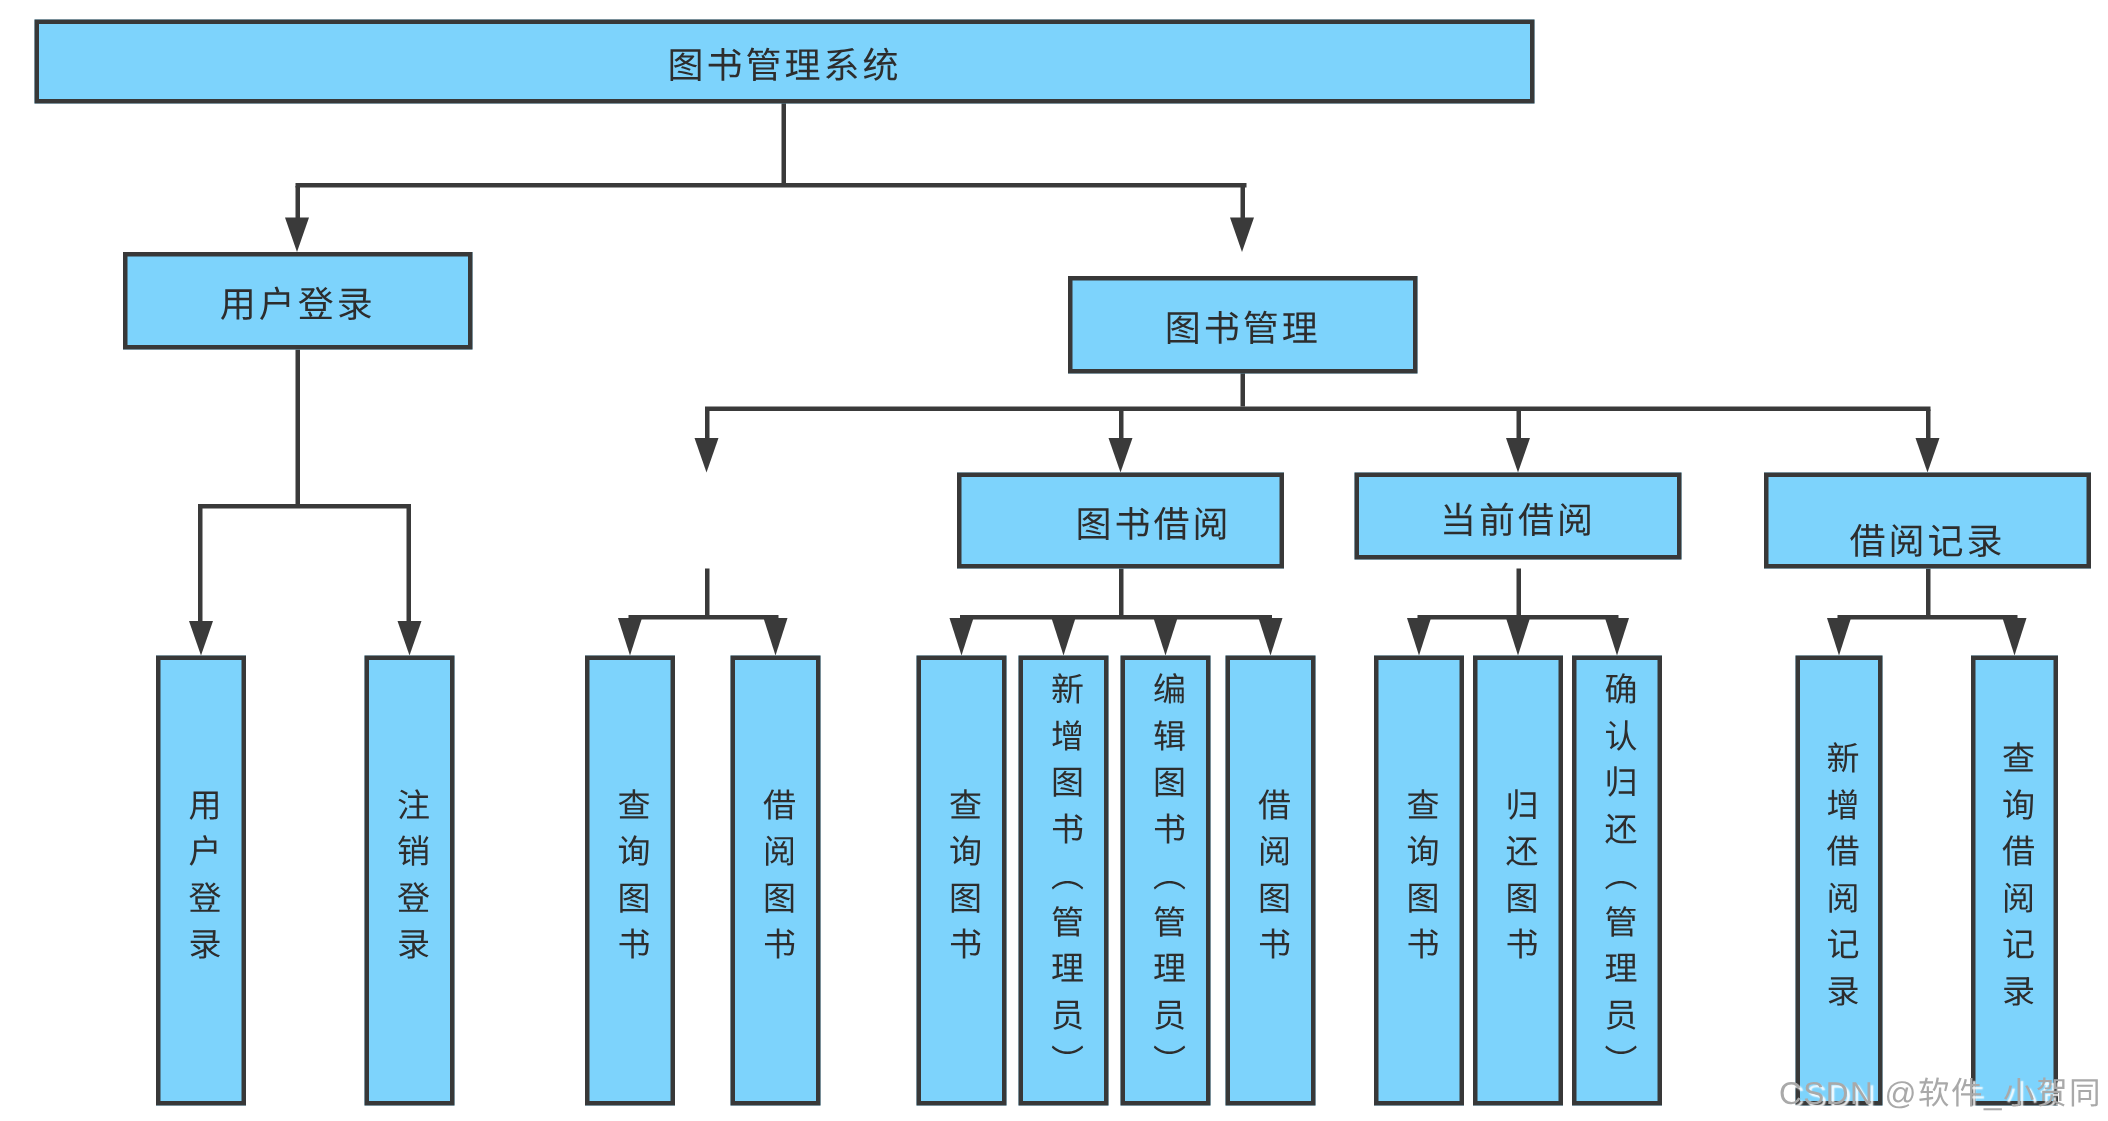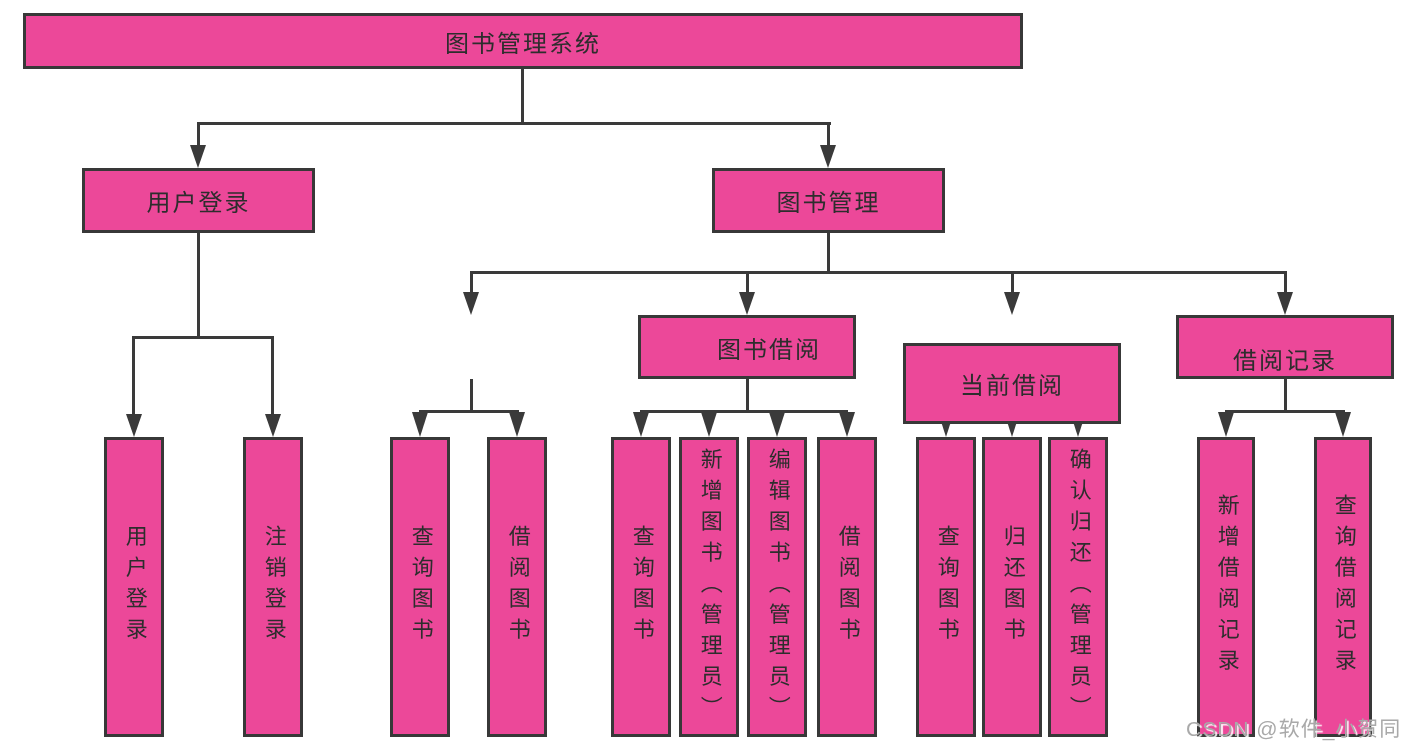--- a/index.html
+++ b/index.html
@@ -1,21 +1,21 @@
 <!DOCTYPE html>
 <html lang="zh-CN"><head>
 <meta charset="utf-8">
 <style>
   html,body{margin:0;padding:0;background:#fff;}
   #stage{
     position:relative;width:1405px;height:747px;background:#fff;overflow:hidden;
     font-family:"Liberation Sans","DejaVu Sans",sans-serif;
   }
   .box{
-    position:absolute;box-sizing:border-box;background:#ec4899;
+    position:absolute;box-sizing:border-box;background:#7dd3fc;
     border:3px solid #383838;color:#2d2d2d;
     display:flex;align-items:center;justify-content:center;
     z-index:2;
   }
   .hlabel{font-size:24px;letter-spacing:2px;font-weight:500;}
   .vbox .vtext{
     writing-mode:vertical-rl;text-orientation:mixed;
     font-size:22px;letter-spacing:9px;line-height:1.15;
     font-weight:500;white-space:nowrap;
   }
@@ -38,30 +38,30 @@
 <div id="stage">
 
   <div class="box" style="left:23px;top:13px;width:1000px;height:56px;">
     <span class="hlabel">图书管理系统</span>
   </div>
 
   <div class="box" style="left:82px;top:168px;width:233px;height:65px;">
     <span class="hlabel">用户登录</span>
   </div>
 
-  <div class="box" style="left:712px;top:168px;width:233px;height:65px;">
+  <div class="box" style="left:712px;top:184px;width:233px;height:65px;">
     <span class="hlabel">图书管理</span>
   </div>
 
 
   <div class="box" style="left:638px;top:315px;width:218px;height:64px;padding-left:44px;">
     <span class="hlabel">图书借阅</span>
   </div>
 
-  <div class="box" style="left:903px;top:315px;width:218px;height:81px;margin-top:28px;">
+  <div class="box" style="left:903px;top:315px;width:218px;height:58px;">
     <span class="hlabel">当前借阅</span>
   </div>
 
   <div class="box" style="left:1176px;top:315px;width:218px;height:64px;align-items:flex-end;">
     <span class="hlabel">借阅记录</span>
   </div>
 
   <div class="box vbox" style="left:104px;top:437px;width:60px;height:300px;">
     <span class="vtext">用户登录</span>
   </div>

